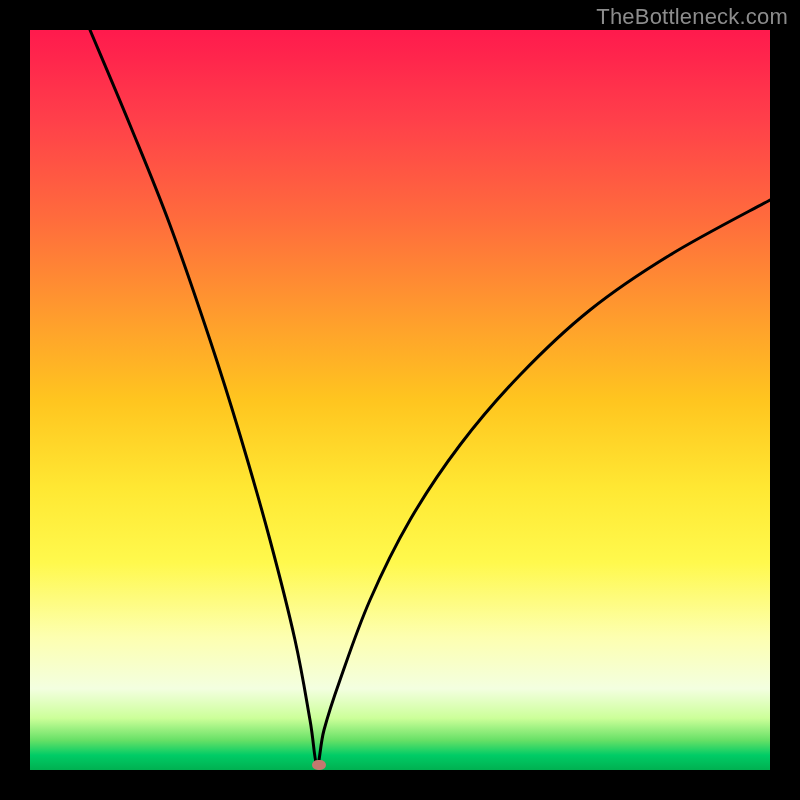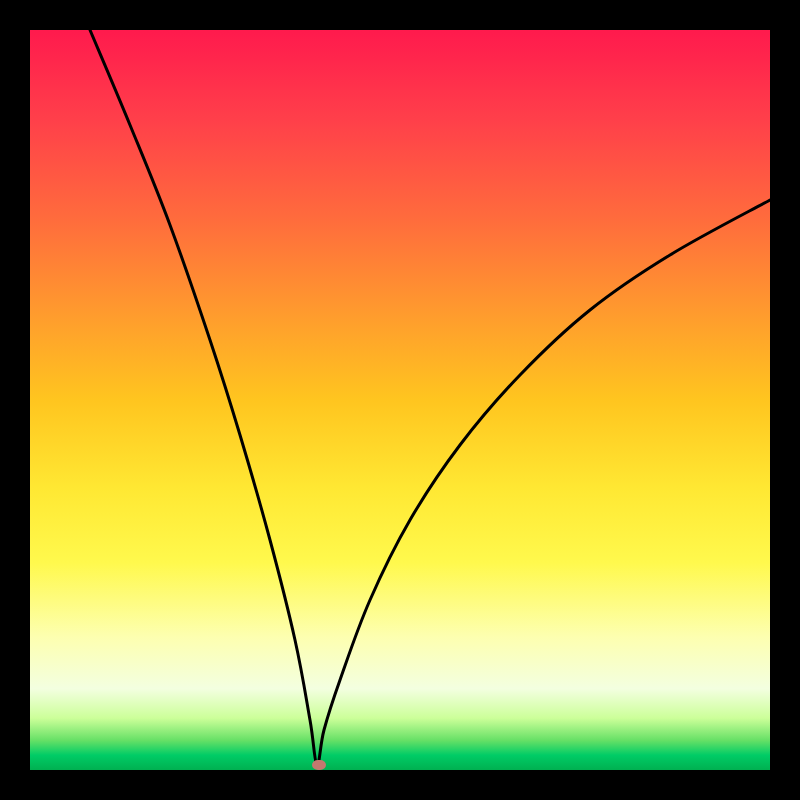--- a/index.html
+++ b/index.html
@@ -64,20 +64,21 @@
     width: 14px;
     height: 10px;
     border-radius: 6px / 5px;
     background: #c4796f;
   }
 </style>
 </head>
 <body>
 
 <div class="frame">
+  <div class="watermark">TheBottleneck.com</div>
 
   <div class="plot">
     <svg class="curve" viewBox="0 0 740 740">
       <path id="curve-path" d="M 60 0 C 67.2 17.1, 85.6 59.9, 100 95 C 114.4 130.1, 125.6 156.3, 140 195 C 154.4 233.7, 167.4 272.2, 180 310 C 192.6 347.8, 199.2 369.0, 210 405 C 220.8 441.0, 230.1 473.1, 240 510 C 249.9 546.9, 257.8 577.6, 265 610 C 272.2 642.4, 276.0 667.5, 280 690 C 284.0 712.5, 284.5 733.2, 287 735 C 289.5 736.8, 289.9 715.3, 294 700 C 298.1 684.7, 301.7 673.4, 310 650 C 318.3 626.6, 327.4 598.8, 340 570 C 352.6 541.2, 363.8 517.9, 380 490 C 396.2 462.1, 410.2 441.1, 430 415 C 449.8 388.9, 466.6 369.3, 490 345 C 513.4 320.7, 533.0 301.6, 560 280 C 587.0 258.4, 607.6 244.8, 640 225 C 672.4 205.2, 722.0 179.9, 740 170" fill="none" stroke-width="3" stroke-linecap="round" stroke-linejoin="round" stroke="#000000"></path>
     </svg>
     <div class="dot" id="min-dot" style="left: 282px; top: 730px; background: rgb(196, 121, 111);"></div>
   </div>
 </div>
 
 </body></html>

